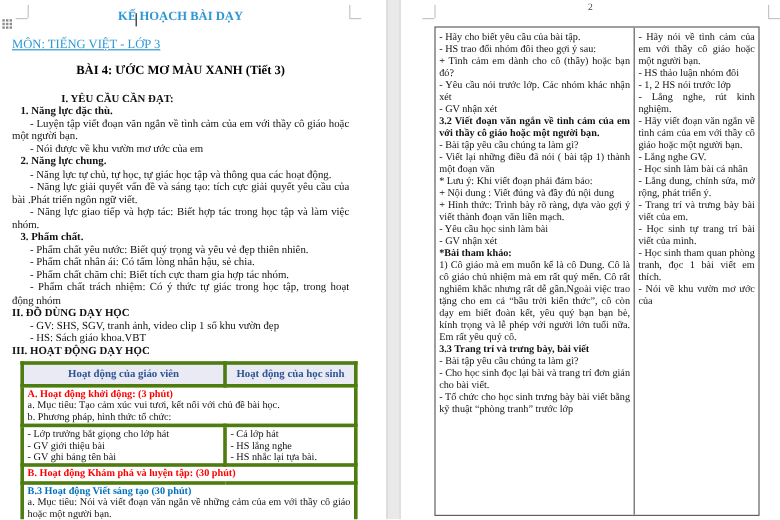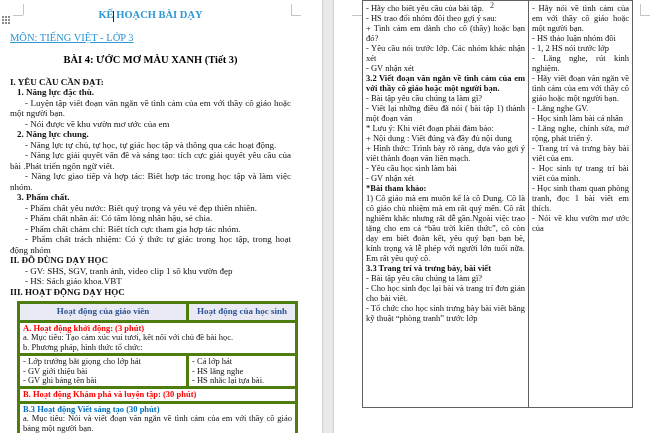--- a/index.html
+++ b/index.html
@@ -24,39 +24,39 @@
           box-shadow:3px 0 #8a8a8a,6px 0 #8a8a8a,0 3px #8a8a8a,3px 3px #8a8a8a,6px 3px #8a8a8a,0 6px #8a8a8a,3px 6px #8a8a8a,6px 6px #8a8a8a;}
 
   .caret{position:absolute;left:113px;top:11px;width:1px;height:11px;background:#222;}
 
   
   .p1-content{position:absolute;left:10px;top:0;width:281px;font-size:9px;line-height:10.5px;}
   .t1{margin-top:9px;text-align:center;font-weight:bold;font-size:10.5px;line-height:12px;color:#2e97d4;}
   .t2{margin-top:9px;text-align:left;font-weight:normal;font-size:10.5px;line-height:12px;color:#2e97d4;text-decoration:underline;}
   .t3{margin-top:3px;text-align:center;font-weight:bold;font-size:10.5px;line-height:12px;color:#000;}
   .h1{font-weight:bold;margin:0;}
-  .h1.first{margin-top:5px;}
+  .h1.first{margin-top:5px;margin-left:41px;}
   .h2{font-weight:bold;margin:0;padding-left:7px;}
   .para{margin:0;text-align:justify;text-indent:15px;}
 
   
   table.act{border-collapse:collapse;margin-left:7px;margin-top:4px;width:274px;table-layout:fixed;
             font-size:8.5px;line-height:9.4px;}
   table.act td,table.act th{border:3px solid #4d7c0f;padding:1px 3px;vertical-align:top;text-align:left;}
   table.act th{background:#e9eaf3;color:#2f5496;font-size:9px;text-align:center;font-weight:bold;height:14px;vertical-align:middle;}
   .c1{width:160px;} .c2{width:100px;}
   .red{color:#fe0000;font-weight:bold;}
   .blue{color:#0070c0;font-weight:bold;}
   .bold{font-weight:bold;}
   table.act p{margin:0;}
   table.act .just{text-align:justify;}
 
   
   .pagenum{position:absolute;left:0;right:0;top:1px;text-align:center;font-size:8px;color:#444;line-height:9px;}
-  .tbl2{position:absolute;left:28px;top:0;width:271px;height:408px;box-sizing:border-box;
+  .tbl2{position:absolute;left:28px;top:22px;width:271px;height:408px;box-sizing:border-box;
         border:1px solid #606060;display:flex;overflow:hidden;font-size:8.5px;line-height:10px;}
   .tbl2 .colL{width:166px;box-sizing:border-box;border-right:1px solid #606060;padding:2px 3px;}
   .tbl2 .colR{flex:1;padding:2px 3px;}
   .tbl2 p{margin:0;text-align:justify;}
   .mtA{margin-top:18px;} .mtB{margin-top:10px;} .mtC{margin-top:4px;} .mtD{margin-top:2px;}
   .rg1{margin-top:33px;} .rg2{margin-top:20px;} .rg3{margin-top:46px;} .rg4{margin-top:104px;} .rg5{margin-top:7px;}
 </style>
 </head>
 <body>
 
@@ -125,21 +125,21 @@
           </td>
         </tr>
         <tr>
           <td colspan="2">
             <p class="red">B. Hoạt động Khám phá và luyện tập: (30 phút)</p>
           </td>
         </tr>
         <tr>
           <td colspan="2">
             <p class="blue">B.3 Hoạt động Viết sáng tạo (30 phút)</p>
-            <p class="just">a. Mục tiêu: Nói và viết đoạn văn ngắn về tình cảm của em với thầy cô giáo bảng một người bạn.</p>
+            <p class="just">a. Mục tiêu: Nói và viết đoạn văn ngắn về những cảm của em với thầy cô giáo hoặc một người bạn.</p>
             <p class="just">b. Phương pháp, hình thức tổ chức: Đàm thoại, vấn đáp, thảo luận nhóm, thuyết trình, ...</p>
           </td>
         </tr>
 
       </tbody>
         </table>
     </div>
   </div>
 
   <div class="page-gap"></div>
@@ -178,21 +178,21 @@
         <p>- Tổ chức cho học sinh trưng bày bài viết bằng kỹ thuật “phòng tranh” trước lớp</p>
       </div>
       <div class="colR">
         <p>- Hãy nói về tình cảm của em với thầy cô giáo hoặc một người bạn.</p>
         <p>- HS thảo luận nhóm đôi</p>
         <p class="rg1">- 1, 2 HS nói trước lớp</p>
         <p>- Lắng nghe, rút kinh nghiệm.</p>
         <p class="rg2">- Hãy viết đoạn văn ngắn về tình cảm của em với thầy cô giáo hoặc một người bạn.</p>
         <p>- Lắng nghe GV.</p>
         <p class="rg3">- Học sinh làm bài cá nhân</p>
-        <p>- Lắng nghe, chỉnh sửa, mở rộng, phát triển ý.</p>
+        <p>- Lắng dung, chỉnh sửa, mở rộng, phát triển ý.</p>
         <p class="rg4">- Trang trí và trưng bày bài viết của em.</p>
         <p>- Học sinh tự trang trí bài viết của mình.</p>
         <p>- Học sinh tham quan phòng tranh, đọc 1 bài viết em thích.</p>
         <p class="rg5">- Nói về khu vườn mơ ước của</p>
       </div>
     </div>
   </div>
 </div>
 
 </body></html>

